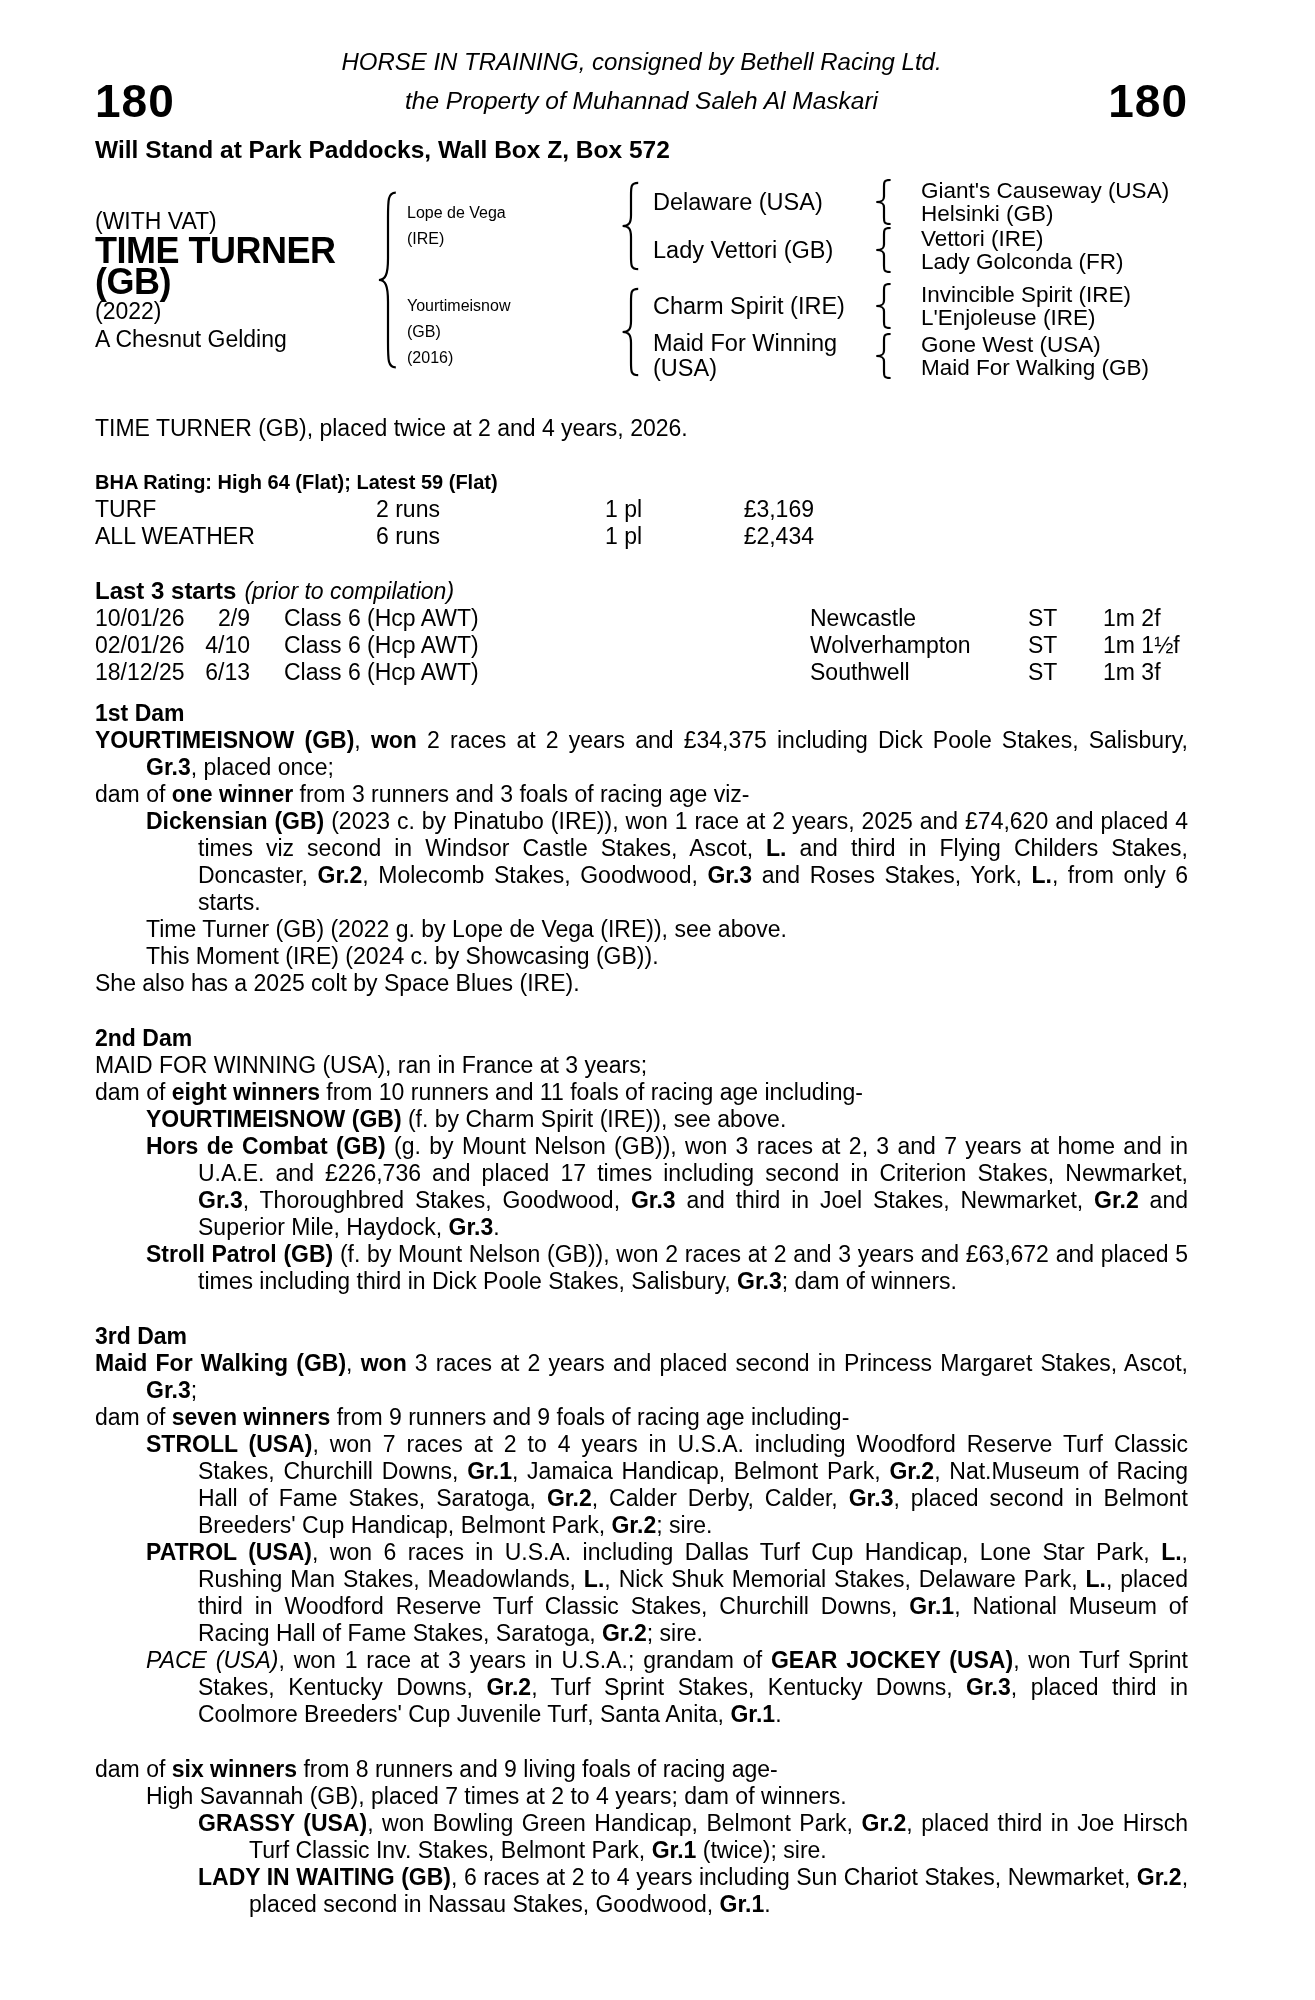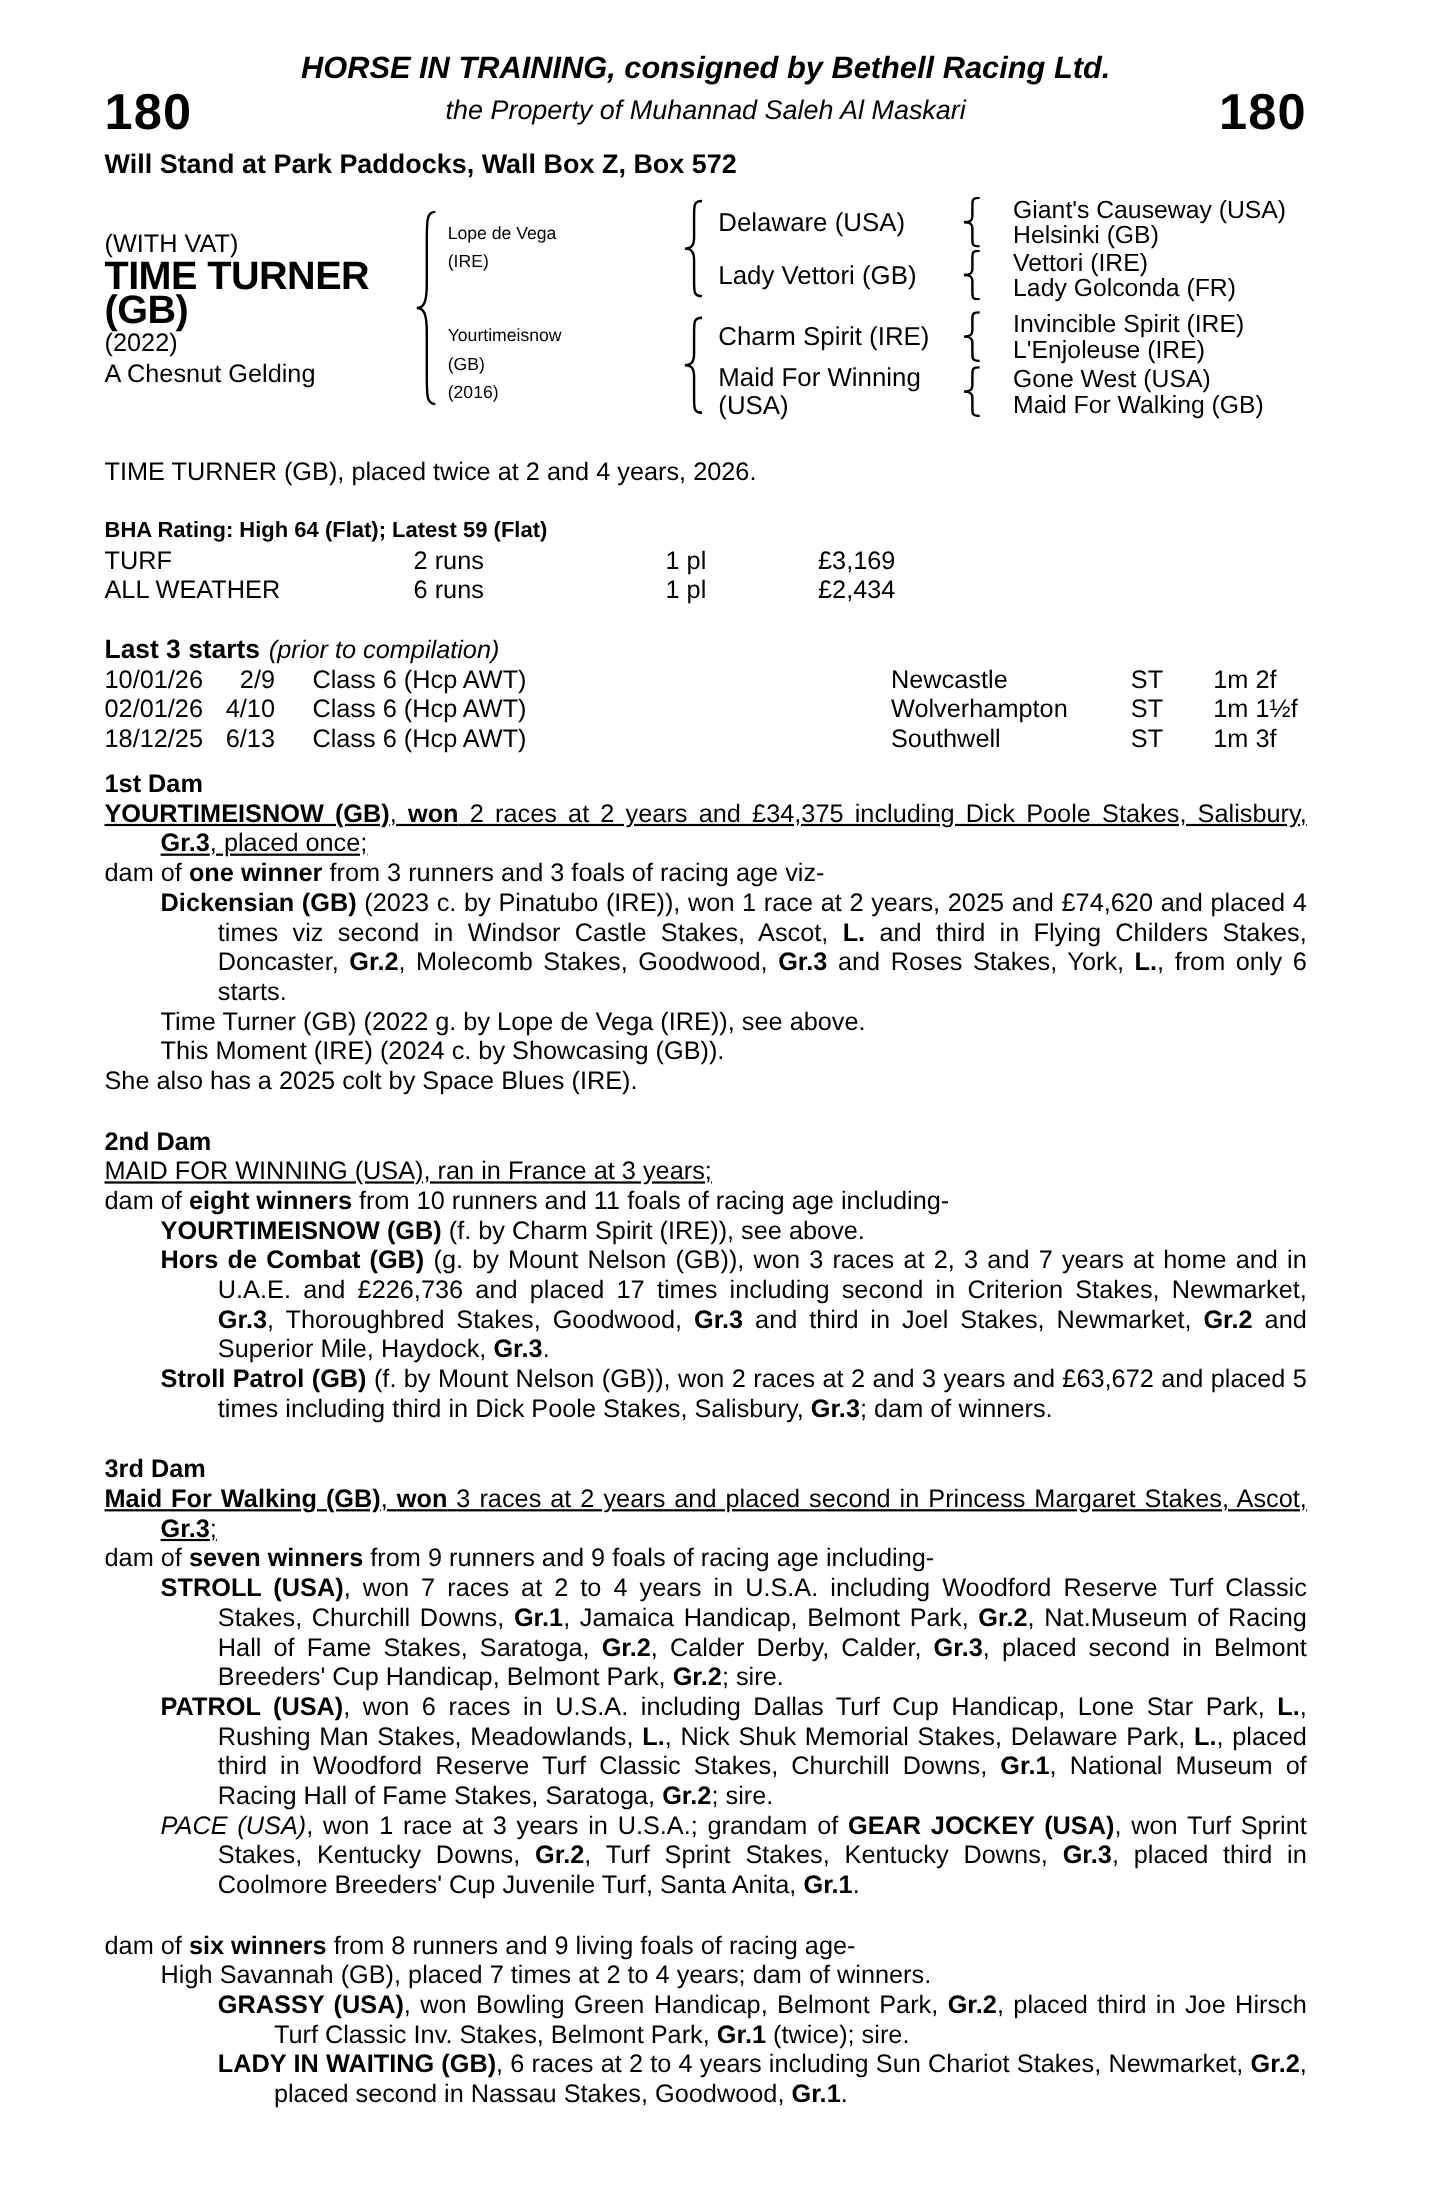--- a/index.html
+++ b/index.html
@@ -9,21 +9,21 @@
     box-sizing: border-box;
     padding: 48px 127px 40px 95px;
     font-family: "Liberation Sans", sans-serif;
     font-size: 23px;
     line-height: 27px;
     color: #000;
     background: #fff;
   }
 
   
-  .consign-line { text-align: center; font-style: italic; font-size: 28px; line-height: 28px; font-weight: bold; }
+  .consign-line { text-align: center; font-style: italic; font-size: 24px; line-height: 28px; }
   .header-row2 { display: flex; align-items: flex-start; margin-top: 2px; }
   .lot { width: 130px; font-size: 46px; line-height: 46px; font-weight: 700; letter-spacing: 1px; }
   .lot.right { text-align: right; }
   .property-line { flex: 1; text-align: center; font-style: italic; font-size: 24.5px; margin-top: 9px; }
   .stand-line { font-weight: 700; font-size: 24.5px; margin-top: 12px; }
 
   
   .pedigree { display: flex; align-items: center; margin-top: 14px; }
   .ped-subject { width: 280px; flex: 0 0 auto; }
   .ped-subject .vat { line-height: 28px; }
@@ -58,21 +58,21 @@
   .l3-row { display: grid; grid-template-columns: 95px 60px 560px 218px 75px 85px; }
   .l3-row .pos { text-align: right; }
   .l3-row .race { padding-left: 34px; }
 
   
   .section { margin-top: 14px; }
   .section.gap-lg { margin-top: 28px; }
   .para { }
   .just { text-align: justify; }
   .p0  { padding-left: 0; }
-  .p0h { padding-left: 51px;  text-indent: -51px; text-decoration: underline; }
+  .p0h { padding-left: 51px;  text-indent: -51px; }
   .p1  { padding-left: 51px; }
   .p1h { padding-left: 103px; text-indent: -52px; }
   .p2h { padding-left: 154px; text-indent: -51px; }
   .b { font-weight: 700; }
   .i { font-style: italic; }
 </style>
 </head>
 <body>
 
 <div class="page">

